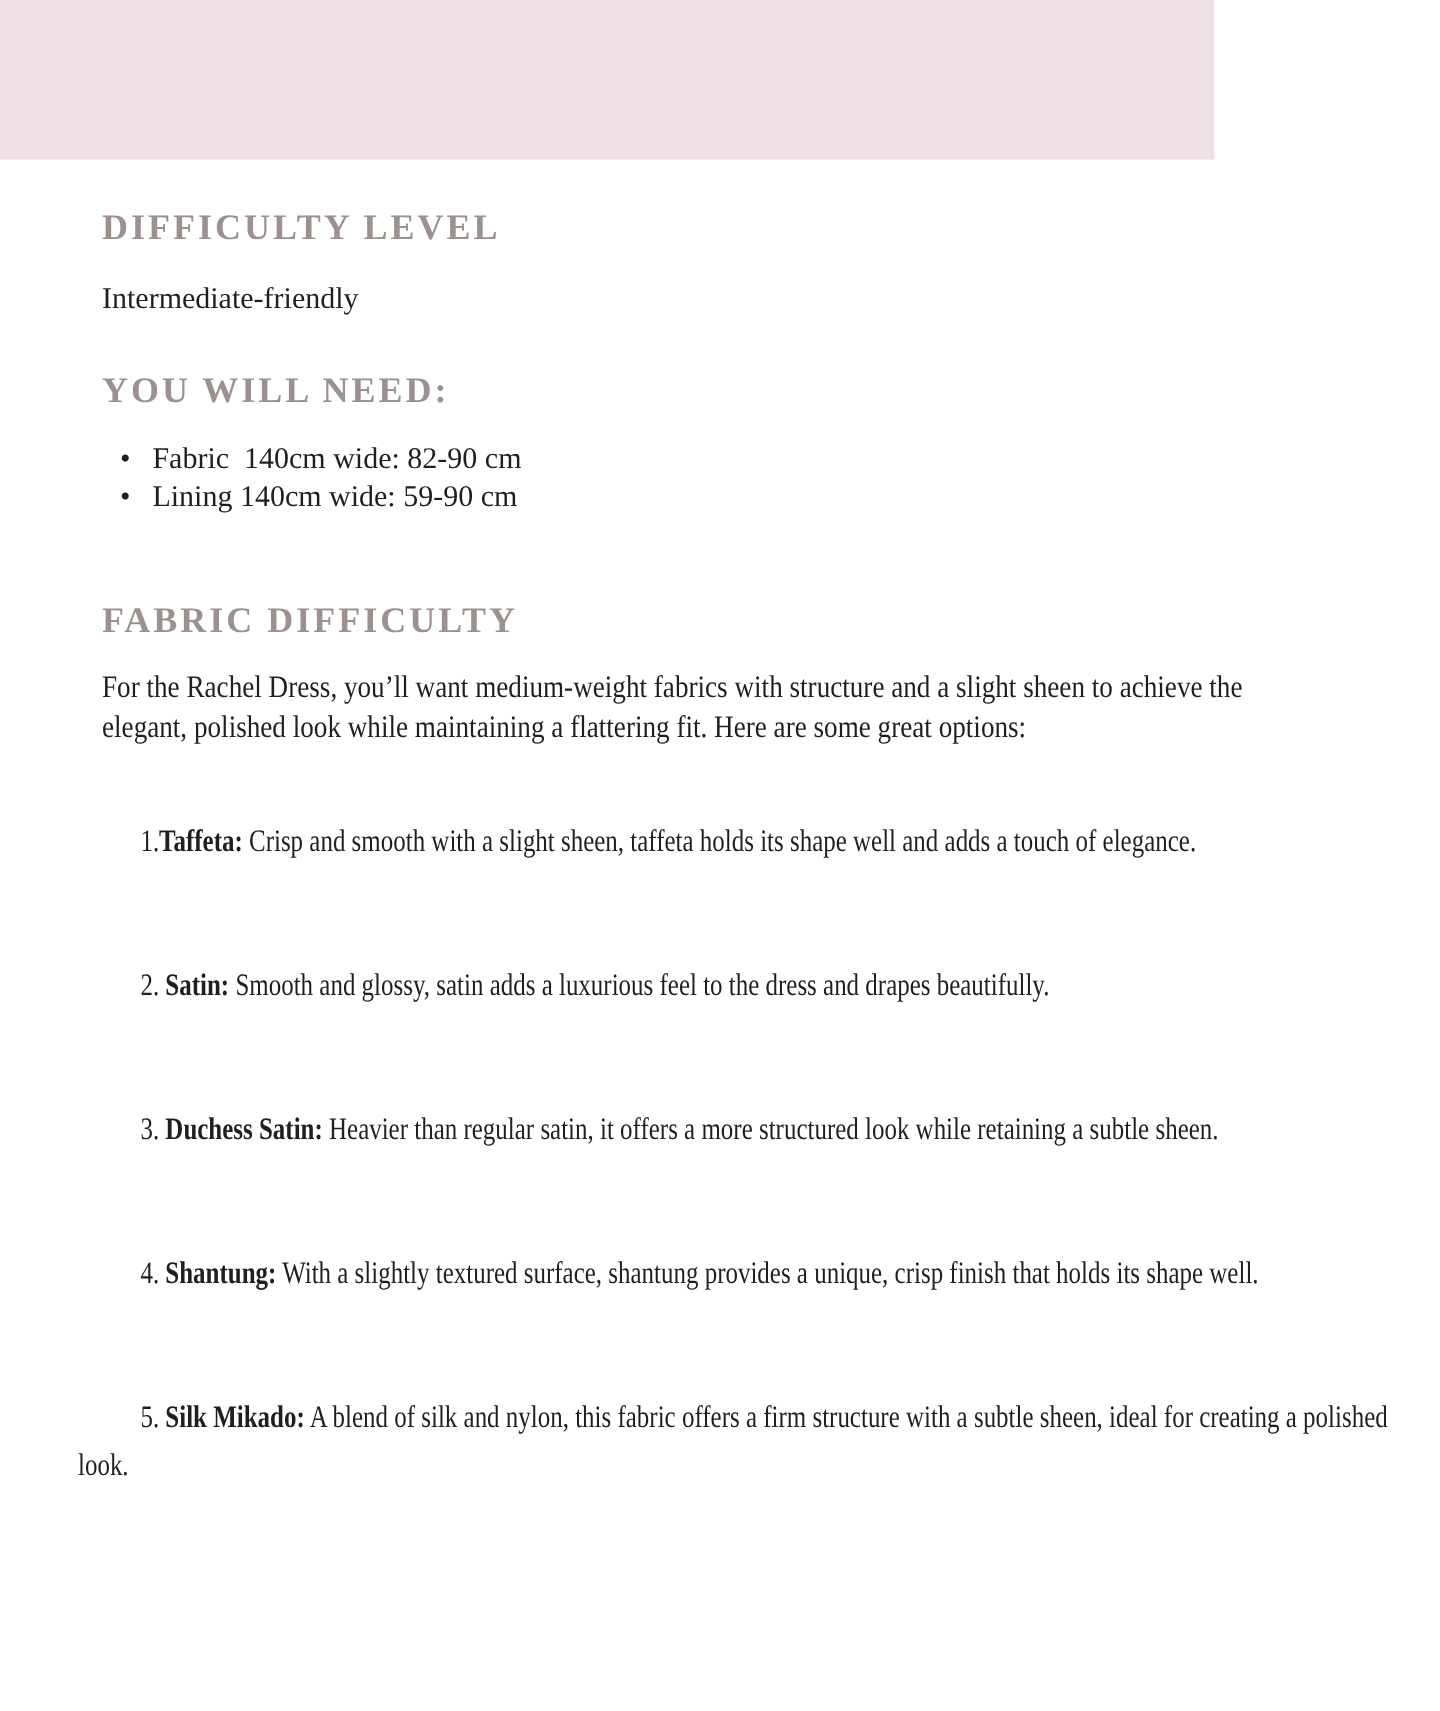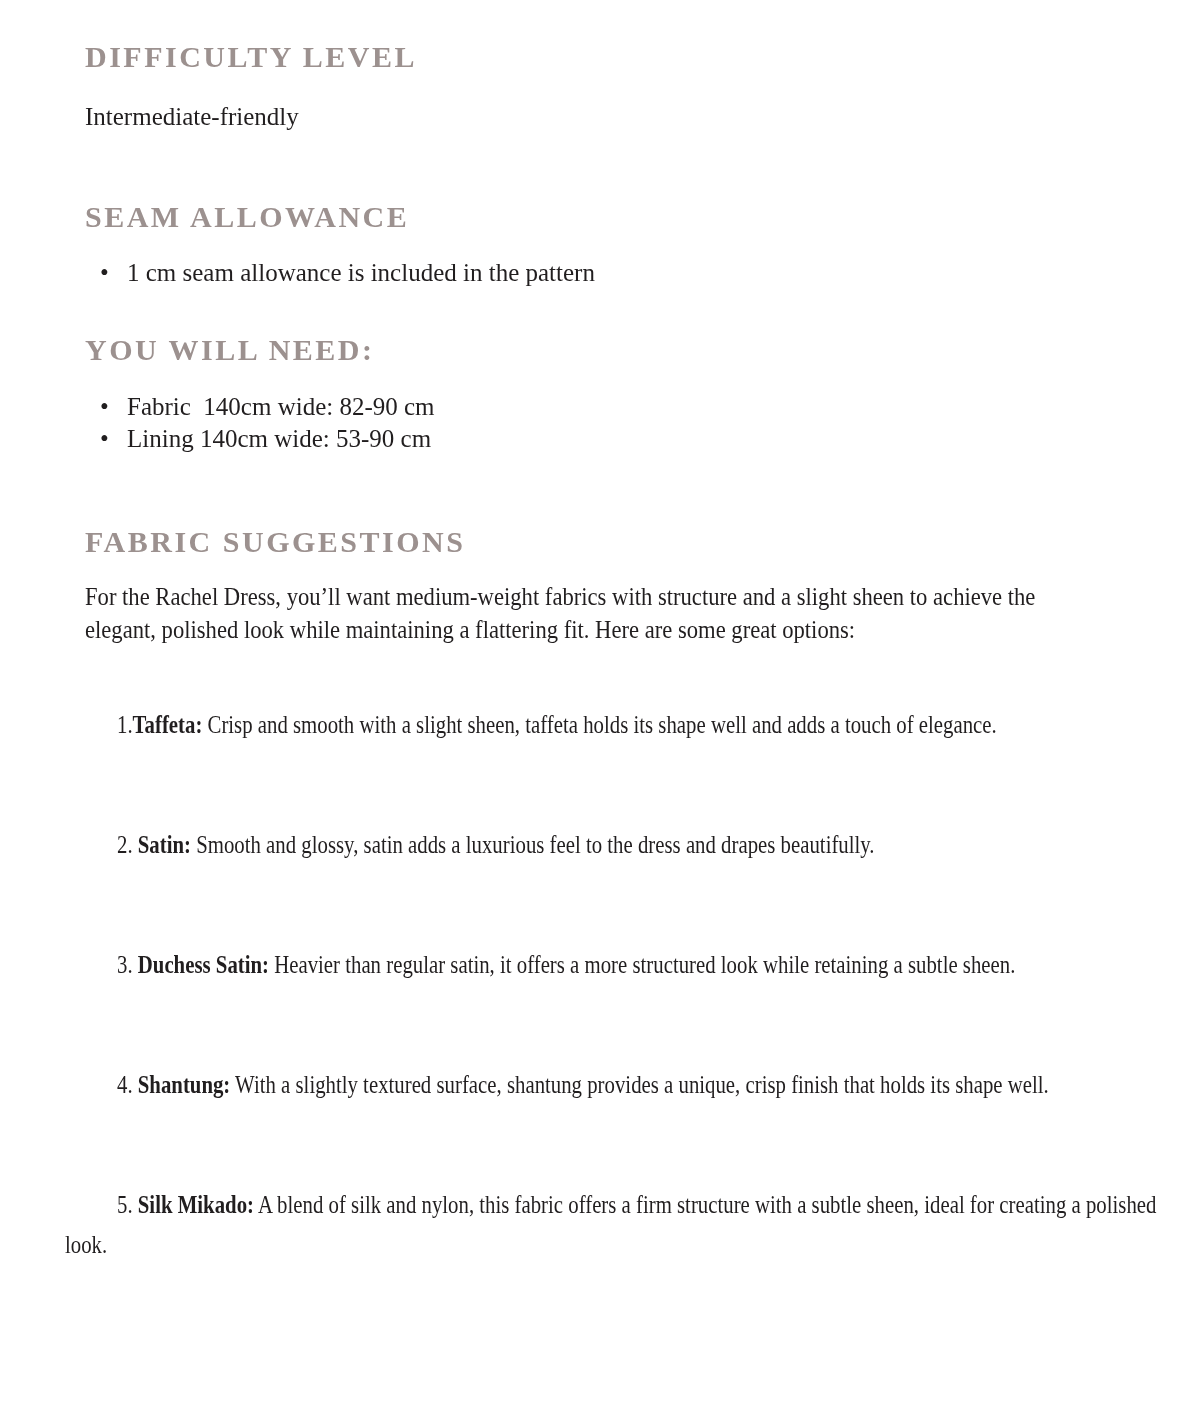--- a/index.html
+++ b/index.html
@@ -9,21 +9,21 @@
     height: 1426px;
     background: #ffffff;
     overflow: hidden;
     font-family: "Liberation Serif", "DejaVu Serif", serif;
     color: #211e1f;
   }
   .page {
     width: 1012px;
     height: 1426px;
     display: flex;
-    flex-direction: row;
+    flex-direction: column;
   }
   .band {
     background: #ede1e5;
     flex: 0 0 auto;
   }
   .band.top { height: 133px; }
   main {
     flex: 1 1 auto;
     padding: 40px 55px 0 85px;
     box-sizing: border-box;
@@ -94,37 +94,31 @@
 
   <div class="band top"></div>
 
   <main>
 
     <section class="difficulty">
       <h2 class="heading">DIFFICULTY LEVEL</h2>
       <p class="level-text">Intermediate-friendly</p>
     </section>
 
-    <section class="seam">
-      <h2 class="heading">SEAM ALLOWANCE</h2>
-      <ul class="bullets">
-        <li>1 cm seam allowance is included in the pattern</li>
-      </ul>
-    </section>
 
     <section class="need">
       <h2 class="heading">YOU WILL NEED:</h2>
       <ul class="bullets need">
         <li>Fabric  140cm wide: 82-90 cm</li>
-        <li>Lining 140cm wide: 53-90 cm</li>
+        <li>Lining 140cm wide: 59-90 cm</li>
       </ul>
     </section>
 
     <section class="fabric">
-      <h2 class="heading">FABRIC SUGGESTIONS</h2>
+      <h2 class="heading">FABRIC DIFFICULTY</h2>
       <p class="intro">For the Rachel Dress, you’ll want medium-weight fabrics with structure and a slight sheen to achieve the elegant, polished look while maintaining a flattering fit. Here are some great options:</p>
 
       <div class="fab-list">
         <div class="fab-item">
           <span class="num">1.</span><span class="name">Taffeta:</span><span class="desc"> Crisp and smooth with a slight sheen, taffeta holds its shape well and adds a touch of elegance.</span>
         </div>
         <div class="fab-item">
           <span class="num">2. </span><span class="name">Satin:</span><span class="desc"> Smooth and glossy, satin adds a luxurious feel to the dress and drapes beautifully.</span>
         </div>
         <div class="fab-item">

